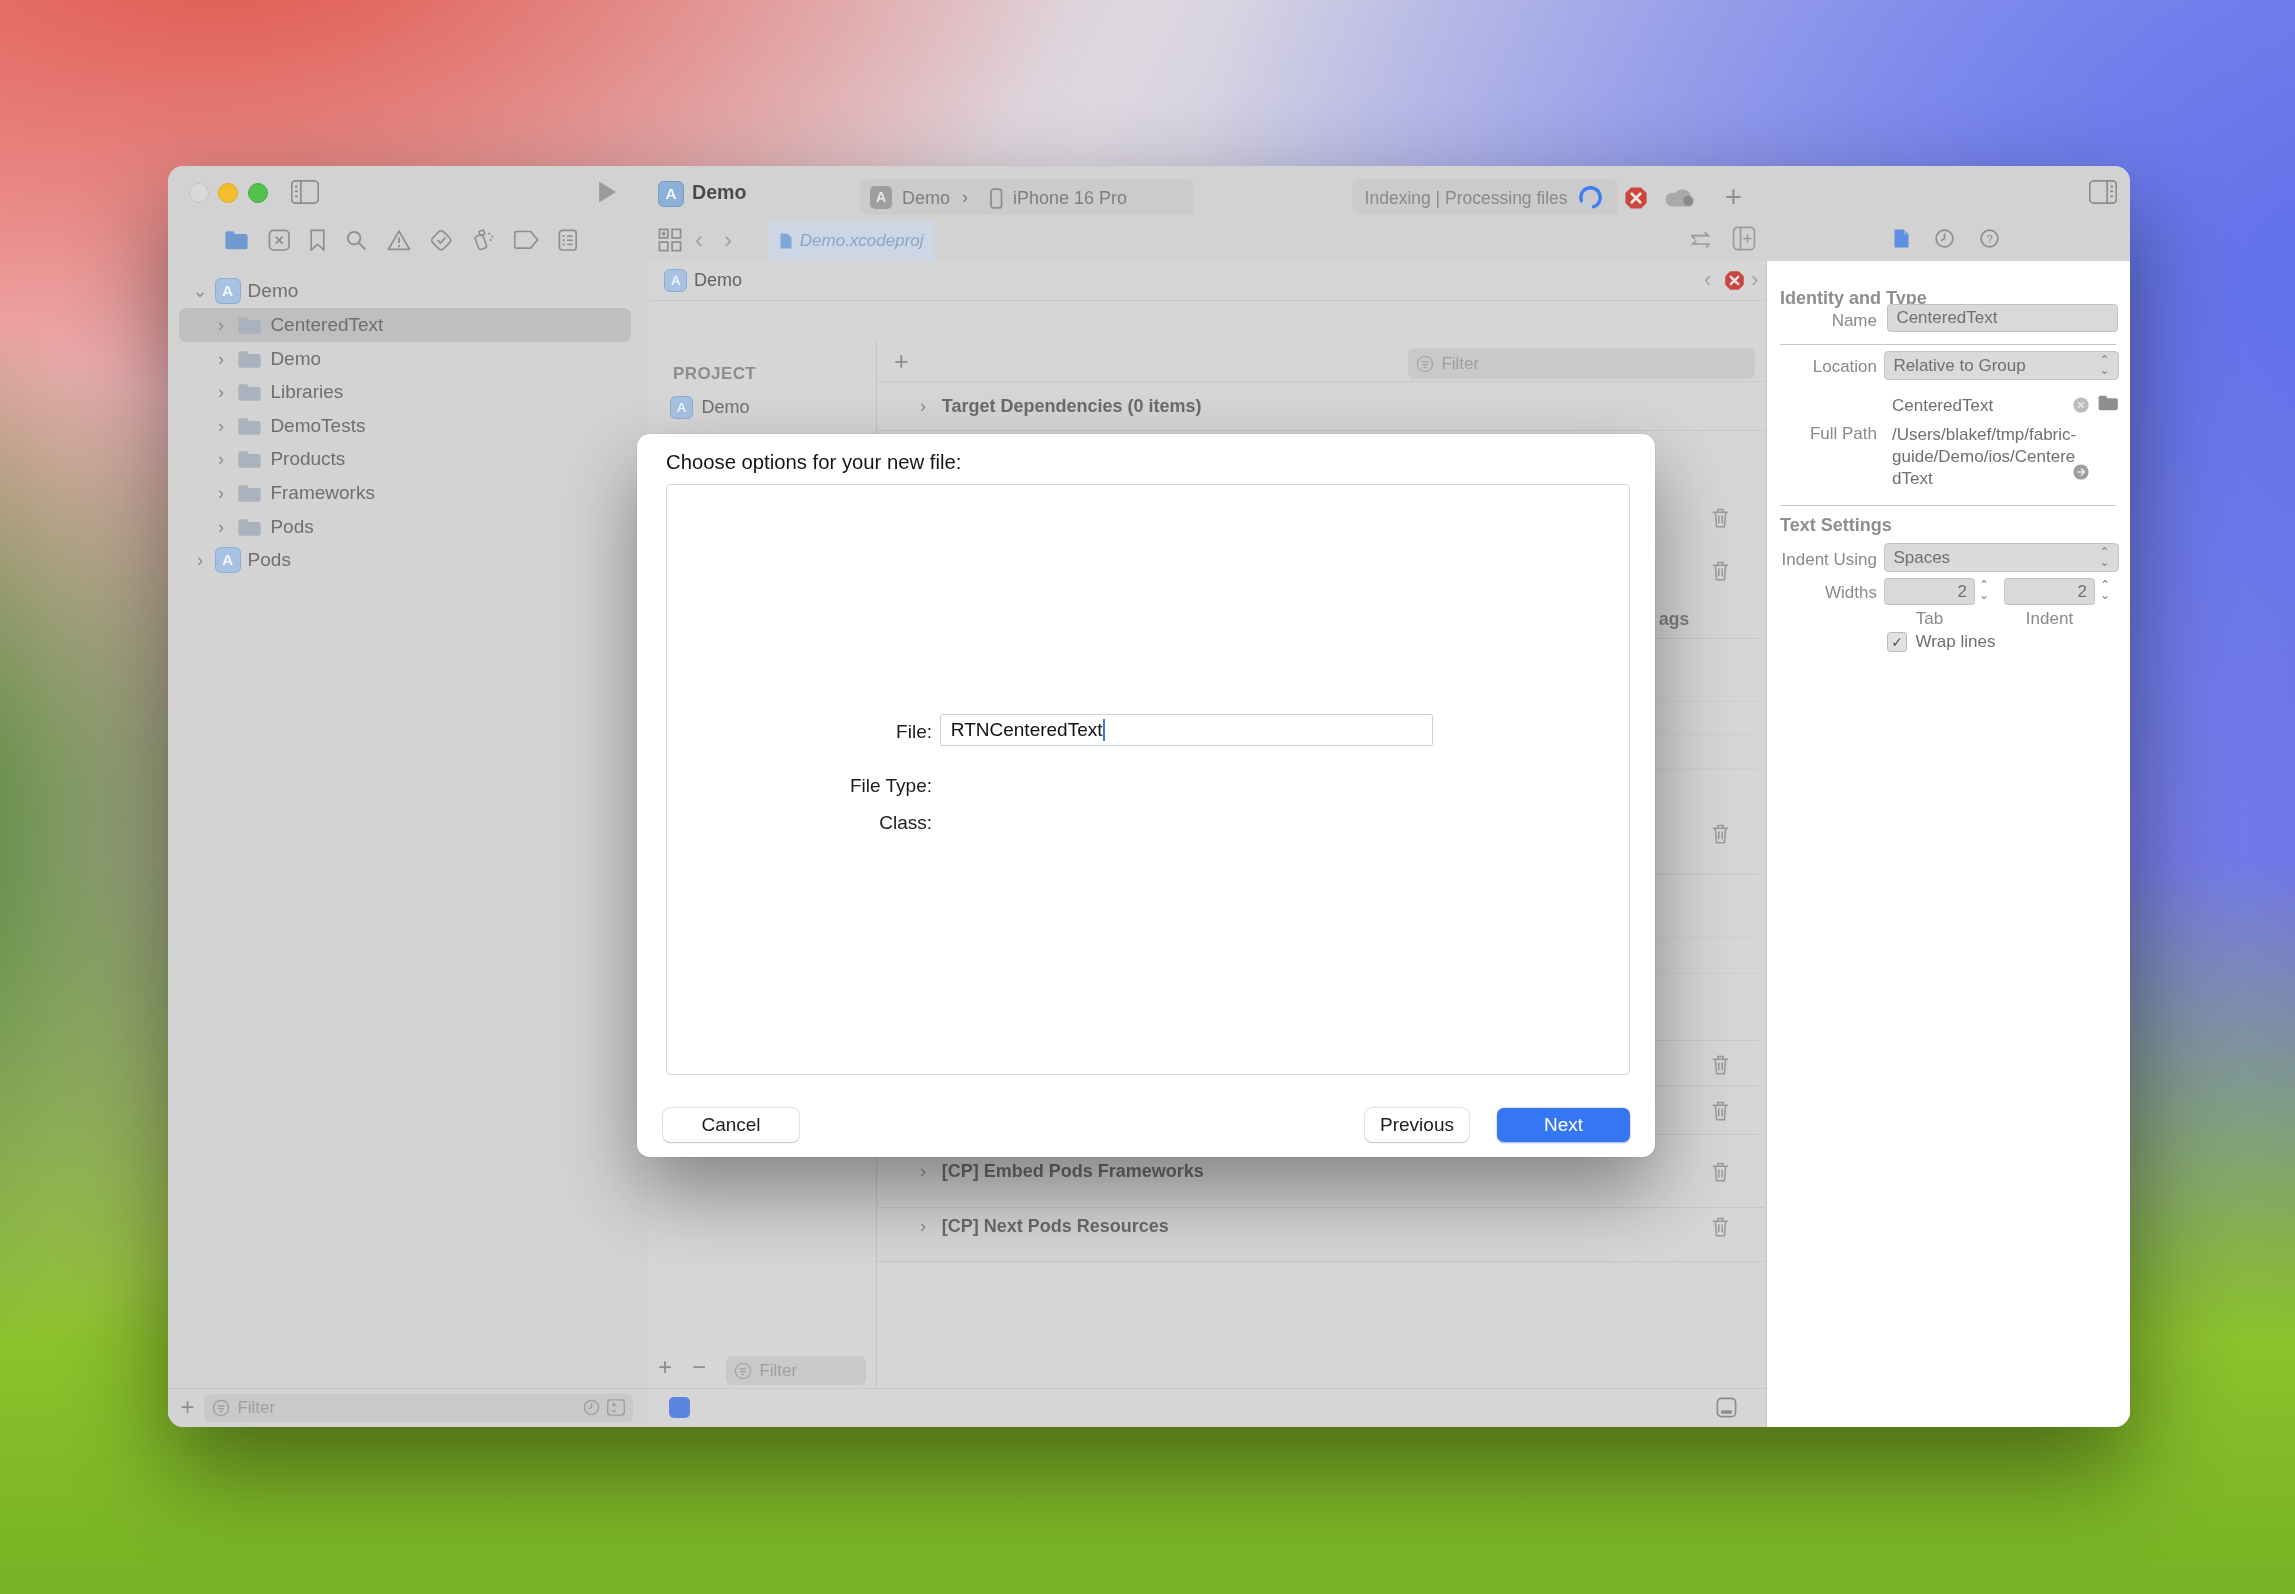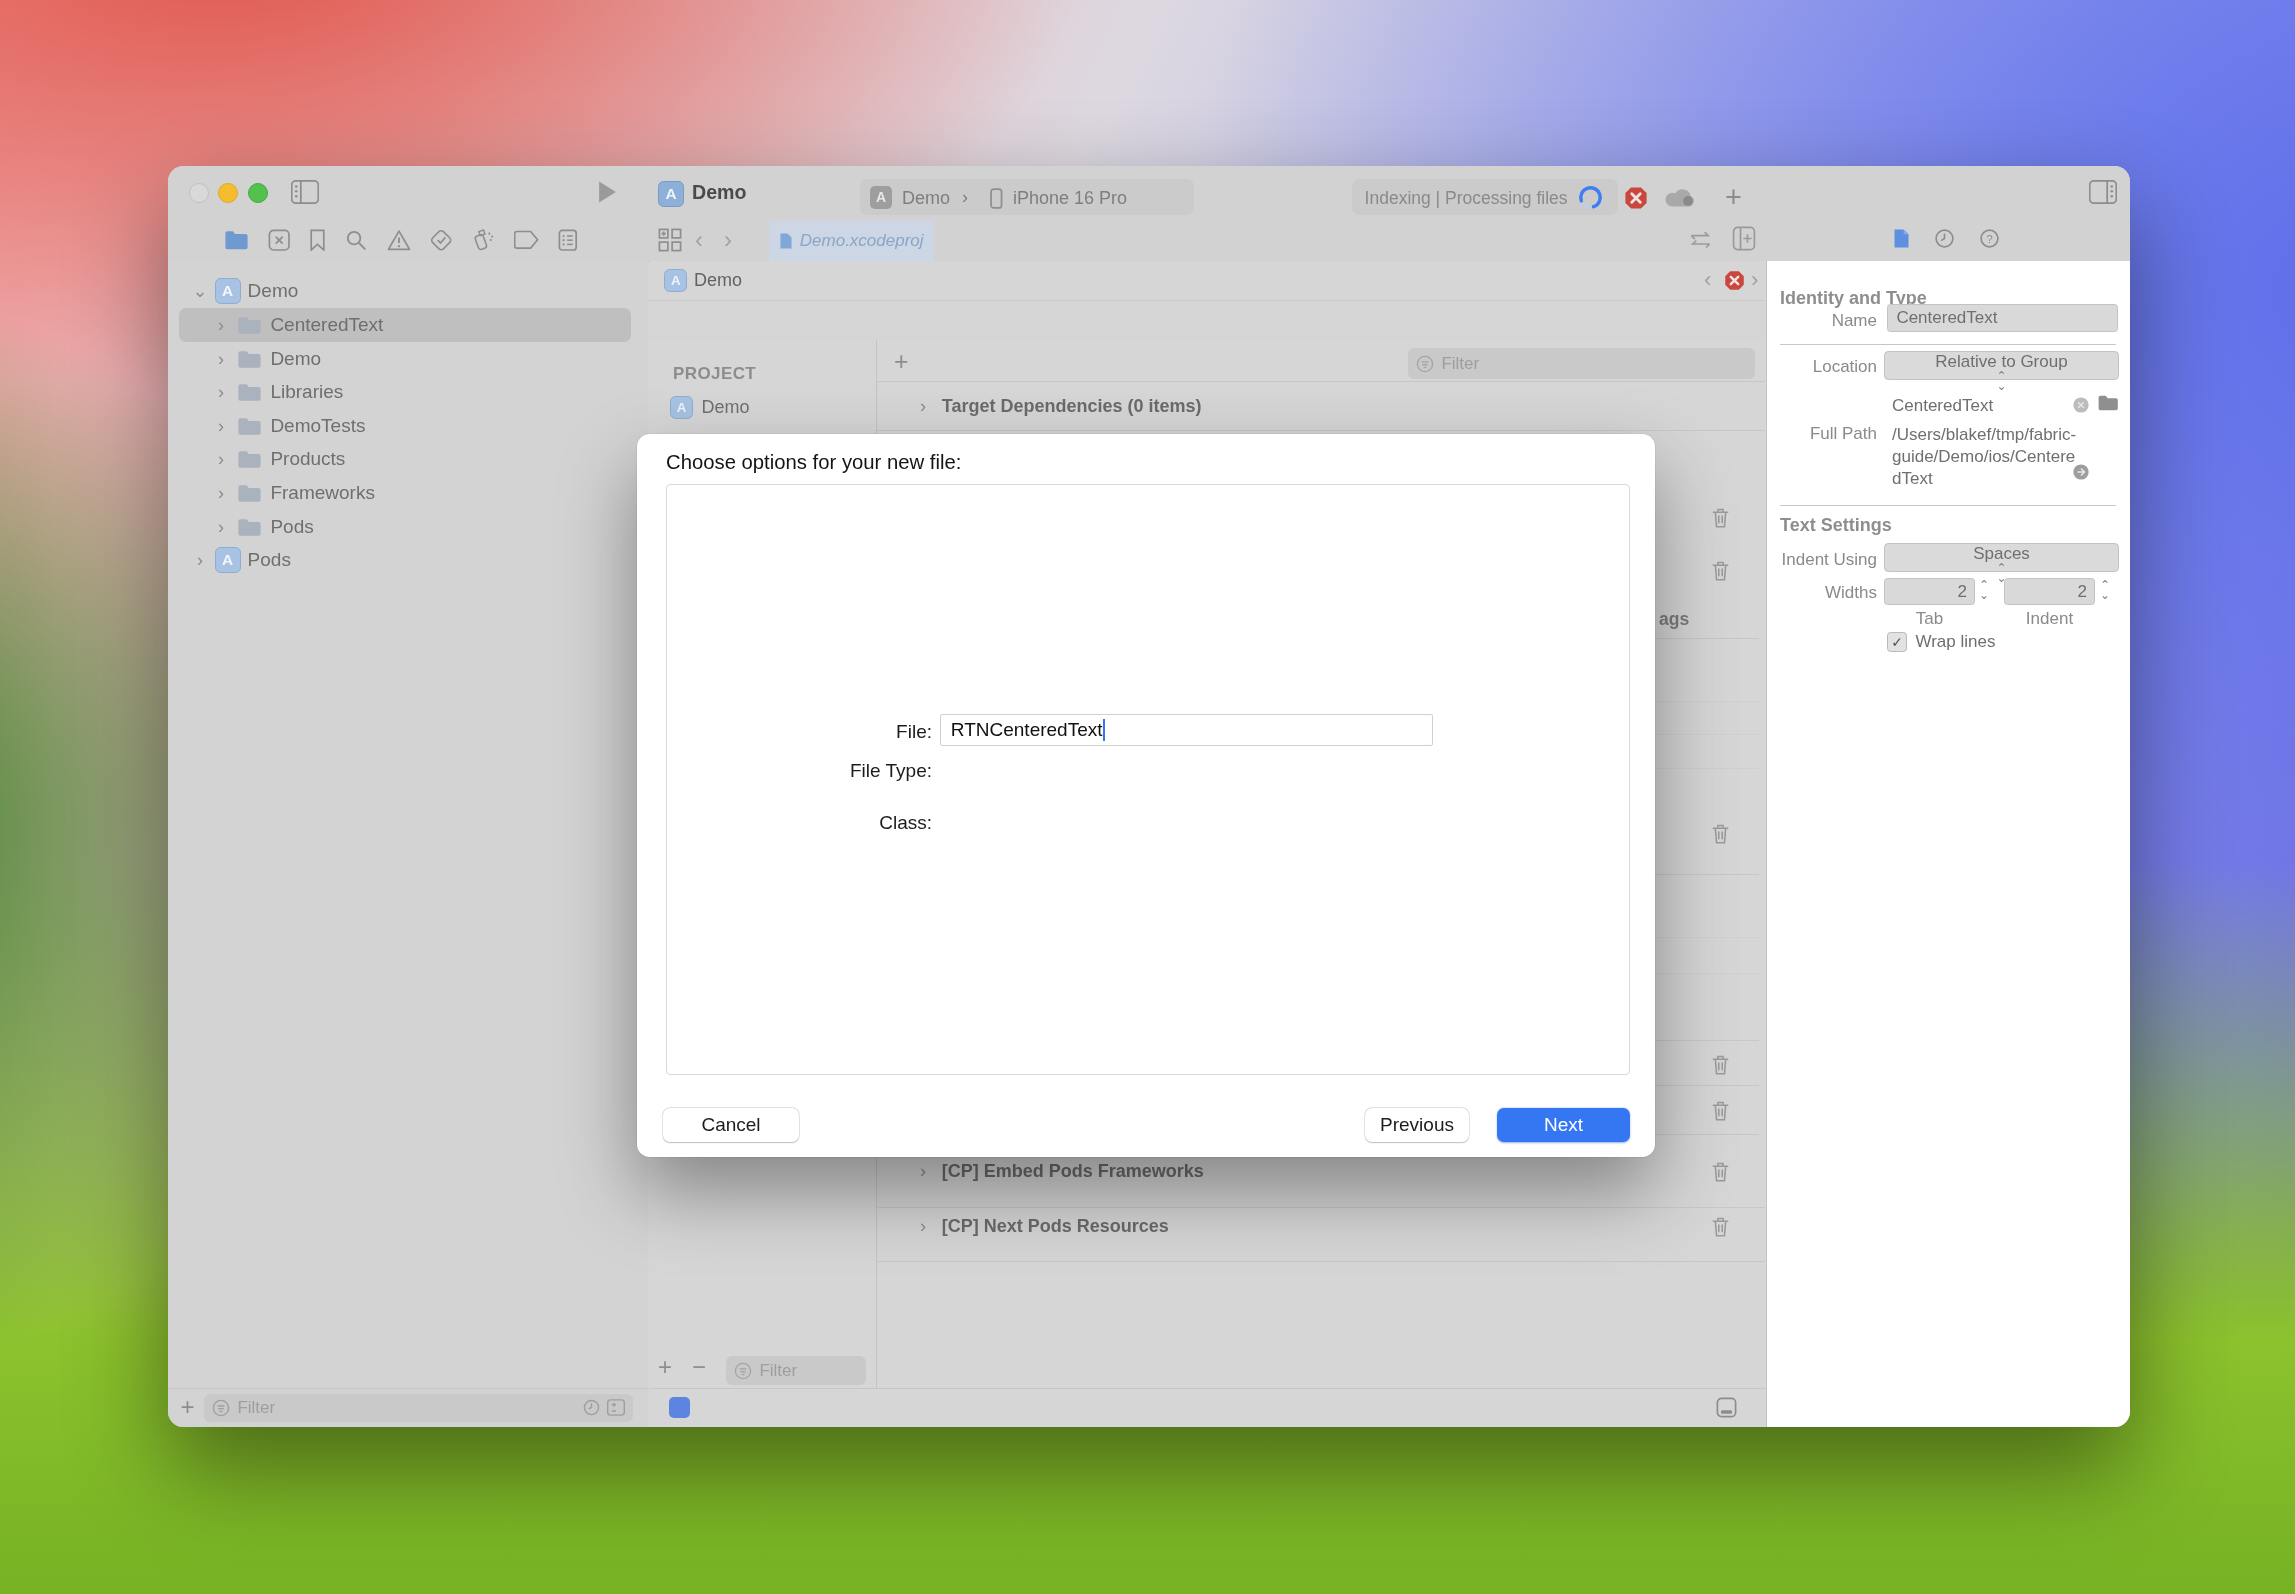--- a/index.html
+++ b/index.html
@@ -42,21 +42,21 @@
   .editor-bg{left:481px;top:174px;width:1117px;bottom:38px;background:#d6d6d6;}
   .phase-row{color:#6b6b6b;font-weight:bold;font-size:18px;}
   .hline{height:0.7px;background:#c7c7c7;}
   .trash{color:#9a9a9a;}
   
   .inspector{left:1598px;top:95px;width:364px;bottom:0;background:#ffffff;border-radius:0 0 15.4px 0;}
   .insp-h{color:#8e8e8e;font-weight:bold;font-size:18px;}
   .insp-lab{color:#8a8a8a;font-size:17px;text-align:right;}
   .insp-val{color:#6f6f6f;font-size:17px;}
   .insp-field{background:#d9d9d9;border:0.7px solid #c3c3c3;border-radius:3.5px;}
-  .popup{background:#dadada;border:0.7px solid #c3c3c3;border-radius:4.2px;display:flex;align-items:center;color:#6f6f6f;font-size:17px;padding:0 8.4px;justify-content:space-between;flex-direction:column;}
+  .popup{background:#dadada;border:0.7px solid #c3c3c3;border-radius:4.2px;display:flex;align-items:center;color:#6f6f6f;font-size:17px;padding:0 8.4px;justify-content:space-between;}
   .updown{color:#7f7f7f;font-size:12px;line-height:9.8px;text-align:center;}
   
   .dialog{left:637px;top:434px;width:1018px;height:723px;background:#ffffff;border-radius:12.6px;
     box-shadow:0 35px 77px rgba(0,0,0,.38), 0 0 0 0.7px rgba(0,0,0,.06);z-index:50;}
   .dlg-title{left:29px;top:17px;font-size:20.3px;color:#141414;}
   .dlg-panel{left:29px;top:50px;width:962px;height:589px;background:#fff;border:0.7px solid #d8d8d8;border-radius:4.2px;}
   .dlg-lab{font-size:19px;color:#1c1c1c;text-align:right;width:126px;}
   .dlg-input{background:#fff;border:0.7px solid #cfcfcf;border-radius:2.1px;font-size:19px;color:#111;display:flex;align-items:center;padding:0 9.8px;}
   .caret{display:inline-block;width:2.1px;height:22.4px;background:#3577f2;margin-left:0.7px;}
   .btn{height:34px;border-radius:7px;background:#fff;box-shadow:0 0.7px 1.4px rgba(0,0,0,.18),0 0 0 0.7px rgba(0,0,0,.12);display:flex;align-items:center;justify-content:center;font-size:19px;color:#1c1c1c;}
@@ -537,21 +537,21 @@
 <div class="abs dialog">
   <div class="abs dlg-title">Choose options for your new file:</div>
   <div class="abs dlg-panel"></div>
 
   <div class="abs dlg-lab" style="left:169px;top:287px;">File:</div>
   <div class="abs dlg-input" style="left:303px;top:280px;width:493px;height:32px;box-sizing:border-box;">
     <span>RTNCenteredText</span>
       <span class="caret"></span>
   </div>
 
-  <div class="abs dlg-lab" style="left:169px;top:326px;">File Type:</div>
+  <div class="abs dlg-lab" style="left:169px;top:341px;">File Type:</div>
 
   <div class="abs dlg-lab" style="left:169px;top:378px;">Class:</div>
 
   <div class="abs btn" style="left:26px;top:674px;width:136px;">Cancel</div>
   <div class="abs btn" style="left:728px;top:674px;width:104px;">Previous</div>
   <div class="abs btn primary" style="left:860px;top:674px;width:133px;">Next</div>
 </div>
 
 
 </body></html>

